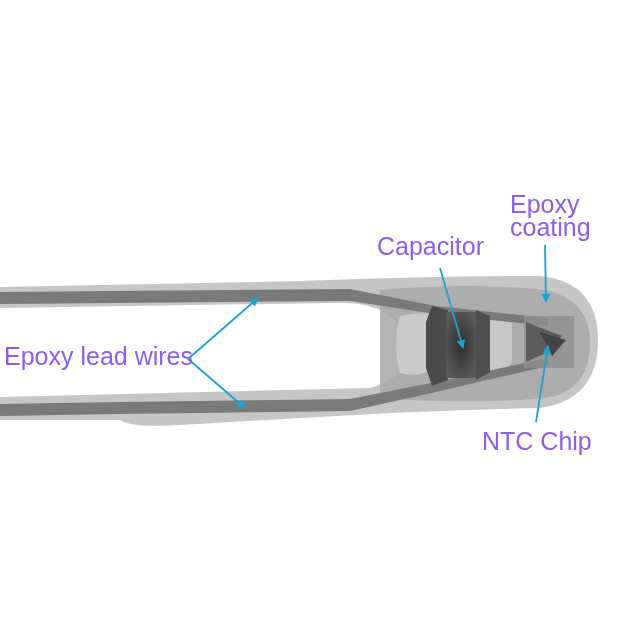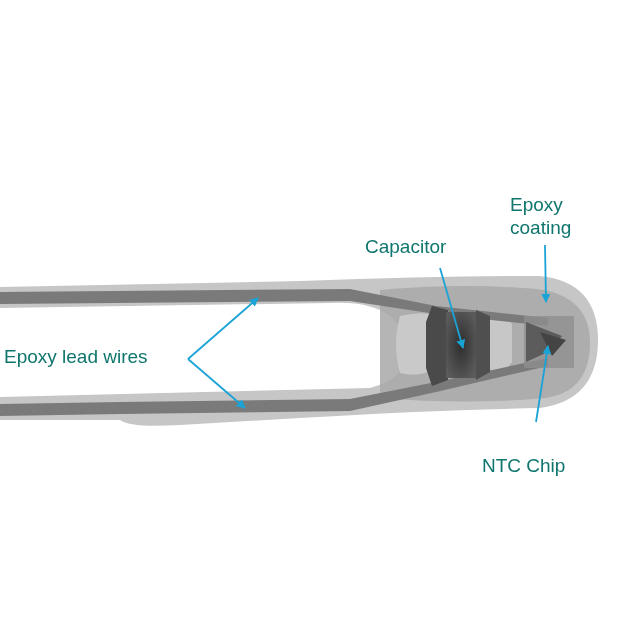--- a/index.html
+++ b/index.html
@@ -7,30 +7,30 @@
       position: relative;
       width: 640px;
       height: 641px;
       background: #ffffff;
       overflow: hidden;
       font-family: "Liberation Sans", "DejaVu Sans", sans-serif;
     }
     .xray { position: absolute; left: 0; top: 0; width: 640px; height: 641px; }
     .label {
       position: absolute;
-      color: #0f766e;
-      font-size: 19px;
+      color: #8b5cf6;
+      font-size: 25px;
       line-height: 23px;
       white-space: nowrap;
     }
     .label.multi { white-space: pre-line; text-align: left; }
     .lbl-radial  { left: 4px;   top: 345px; }
-    .lbl-cap     { left: 365px; top: 235px; }
+    .lbl-cap     { left: 377px; top: 235px; }
     .lbl-epoxy   { left: 510px; top: 193px; }
-    .lbl-ntc     { left: 482px; top: 454px; }
+    .lbl-ntc     { left: 482px; top: 430px; }
   </style>
 </head>
 <body>
 
 <div class="canvas">
 
   <svg class="xray" viewBox="0 0 640 641" xmlns="http://www.w3.org/2000/svg">
     <defs>
       <marker id="arrowhead" viewBox="0 0 10 10" refX="9" refY="5" markerWidth="5" markerHeight="5" orient="auto-start-reverse">
         <path d="M0,0 L10,5 L0,10 z" fill="#1aa3d6"></path>

